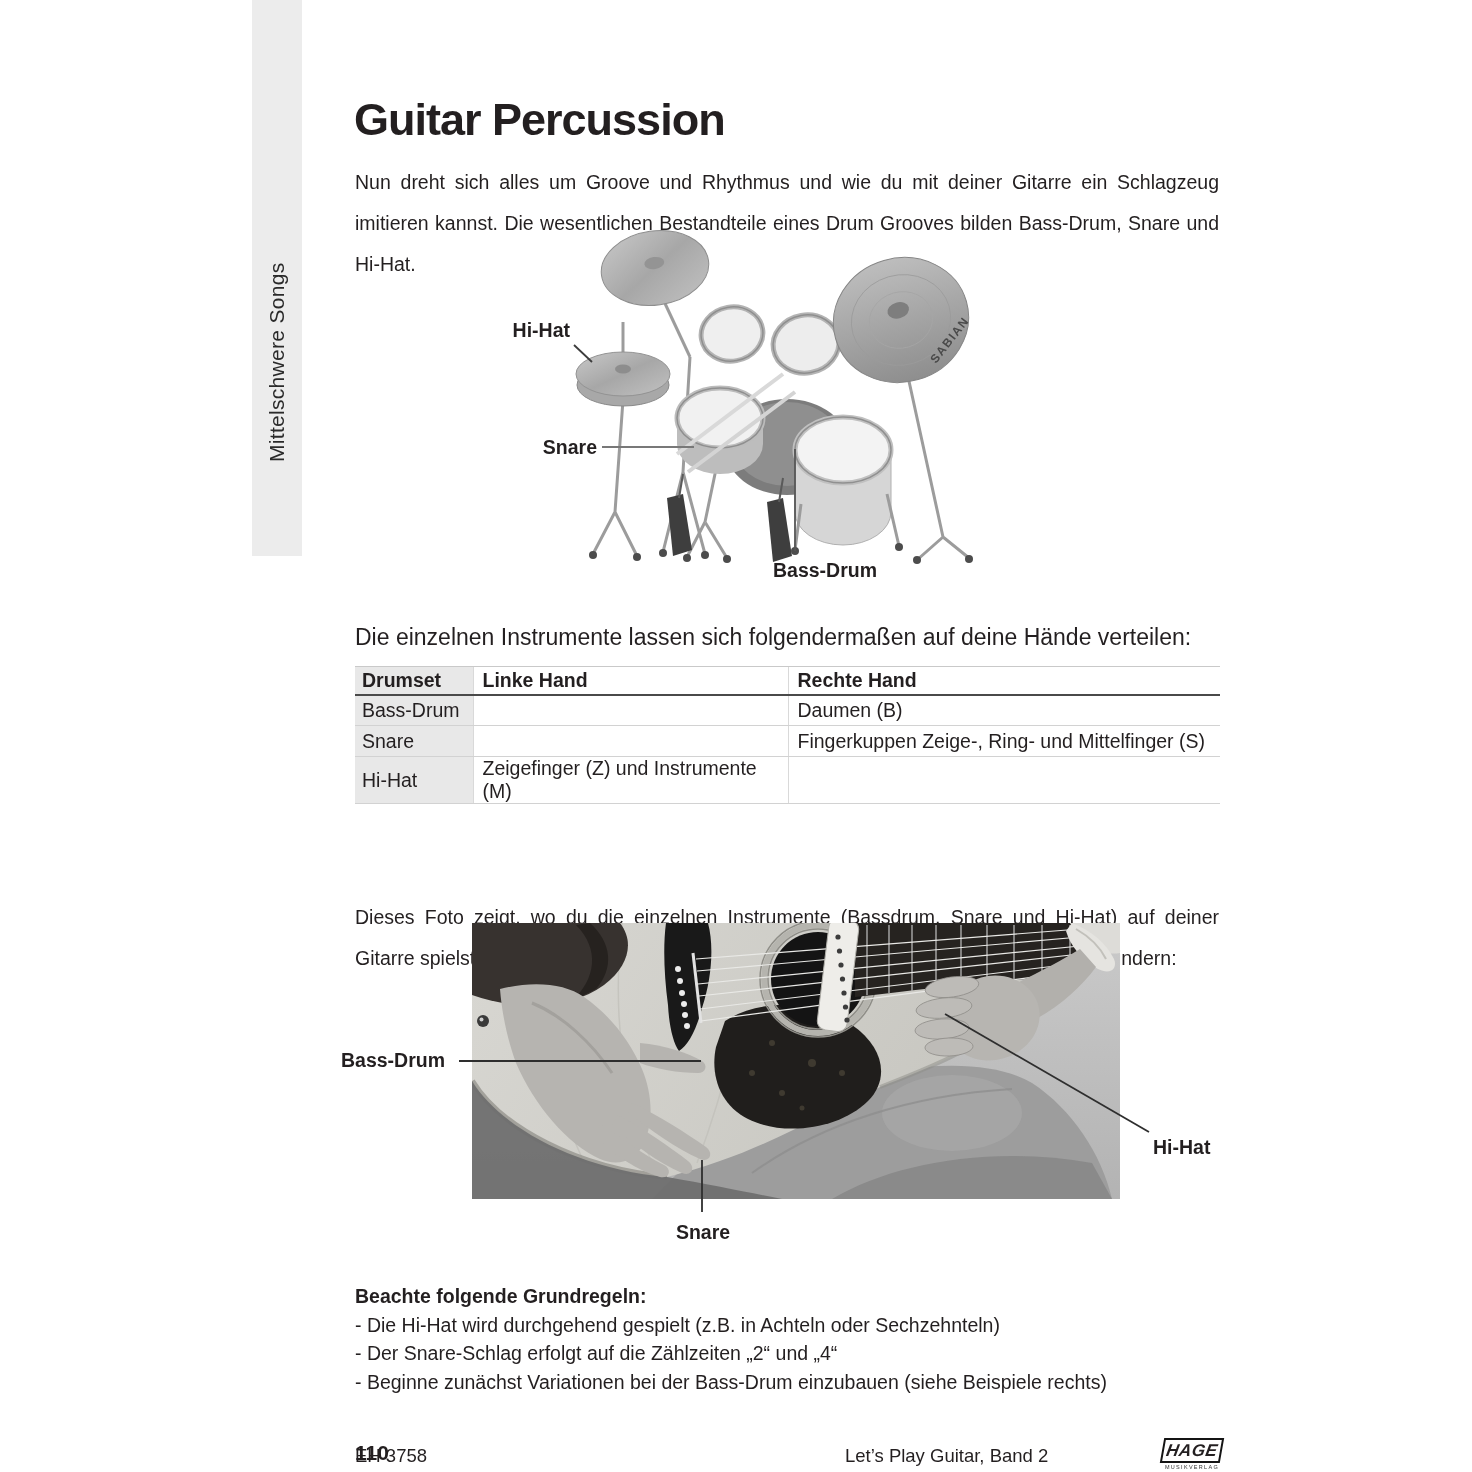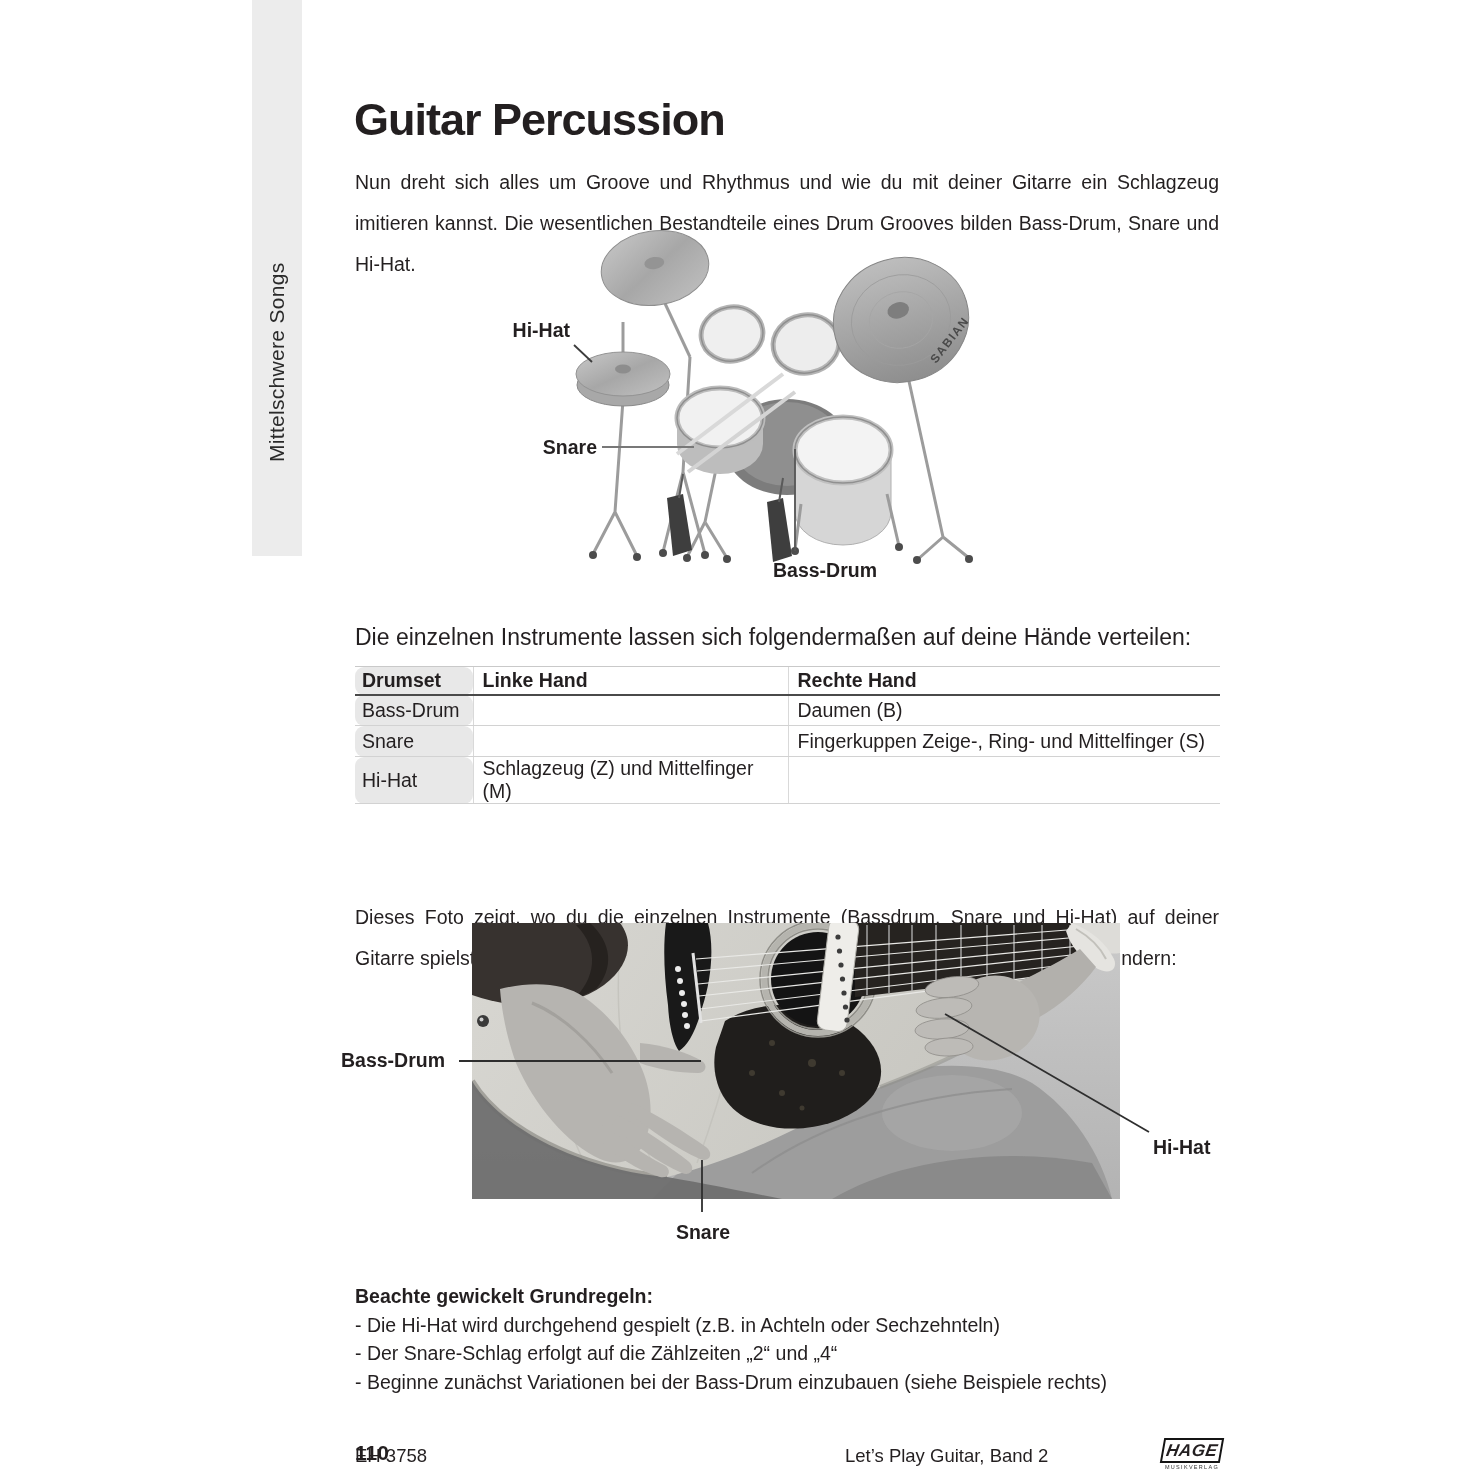--- a/index.html
+++ b/index.html
@@ -11,21 +11,21 @@
         display:flex;align-items:center;justify-content:center;
         font-size:21px;color:#2a2a2a;letter-spacing:.3px;}
   .page-title{position:absolute;left:354px;top:64px;font-size:45px;font-weight:700;letter-spacing:-1px;}
   .para{position:absolute;left:355px;width:864px;font-size:19.5px;line-height:41px;text-align:justify;}
   .intro{top:142px;}
   .hands-text{position:absolute;left:355px;top:624px;font-size:23px;}
   .photo-text{top:859px;margin-top:38px;}
 
   table.drums{position:absolute;left:355px;top:666px;width:865px;border-collapse:collapse;
         table-layout:fixed;font-size:19.5px;}
-  table.drums th,table.drums td{box-sizing:border-box;padding:0 8px;text-align:left;font-weight:normal;vertical-align:middle;border-radius:9px;}
+  table.drums th,table.drums td{box-sizing:border-box;padding:0 8px;text-align:left;font-weight:normal;vertical-align:middle;}
   table.drums thead th{font-weight:700;height:28px;border-top:1px solid #c9c9c9;border-bottom:2px solid #4a4a4a;}
   table.drums tbody td{height:31px;border-bottom:1px solid #d2d2d2;}
   table.drums .c1{background:#e8e8e8;padding-left:7px;}
   table.drums .c2,table.drums .c3{border-left:1px solid #d9d9d9;padding-left:9px;}
 
   .fig-label{position:absolute;font-size:19.5px;font-weight:700;white-space:nowrap;}
   svg.fig{position:absolute;}
   #lines-overlay{position:absolute;left:0;top:0;width:1472px;height:1472px;pointer-events:none;z-index:6;}
 
   .rules{position:absolute;left:355px;top:1282px;font-size:19.5px;line-height:28.5px;}
@@ -163,21 +163,21 @@
         <td class="c2"></td>
         <td class="c3">Daumen (B)</td>
       </tr>
       <tr>
         <td class="c1">Snare</td>
         <td class="c2"></td>
         <td class="c3">Fingerkuppen Zeige-, Ring- und Mittelfinger (S)</td>
       </tr>
       <tr>
         <td class="c1">Hi-Hat</td>
-        <td class="c2">Schlagzeug (Z) und Mittelfinger (M)</td>
+        <td class="c2">Zeigefinger (Z) und Instrumente (M)</td>
         <td class="c3"></td>
       </tr>
     </tbody>
   </table>
 
   <p class="para photo-text">Dieses Foto zeigt, wo du die einzelnen Instrumente (Bassdrum, Snare und Hi-Hat) auf deiner Gitarre spielst. Um den Gitarrenhals ist ein Tuch gewickelt, um Nebengeräusche zu verhindern:</p>
 
   <svg class="fig" style="left:472px;top:923px;" width="648" height="276" viewBox="0 0 648 276">
     <defs>
       <linearGradient id="bgwall" x1="0" y1="0" x2="0" y2="1">
@@ -313,21 +313,21 @@
   <svg id="lines-overlay" viewBox="0 0 1472 1472">
     <line x1="574" y1="345" x2="592" y2="362" stroke="#3c3c3c" stroke-width="1.8"></line>
     <line x1="602" y1="447" x2="694" y2="447" stroke="#787878" stroke-width="1.8"></line>
     <line x1="795" y1="449" x2="795" y2="551" stroke="#555555" stroke-width="1.8"></line>
     <line x1="459" y1="1061" x2="701" y2="1061" stroke="#2e2e2e" stroke-width="1.8"></line>
     <line x1="945" y1="1014" x2="1149" y2="1132" stroke="#2e2e2e" stroke-width="1.8"></line>
     <line x1="702" y1="1160" x2="702" y2="1212" stroke="#2e2e2e" stroke-width="1.8"></line>
   </svg>
 
   <div class="rules">
-    <div class="rules-heading">Beachte gewickelt Grundregeln:</div>
+    <div class="rules-heading">Beachte folgende Grundregeln:</div>
     <div>- Die Hi-Hat wird durchgehend gespielt (z.B. in Achteln oder Sechzehnteln)</div>
     <div>- Der Snare-Schlag erfolgt auf die Zählzeiten „2“ und „4“</div>
     <div>- Beginne zunächst Variationen bei der Bass-Drum einzubauen (siehe Beispiele rechts)</div>
   </div>
 
   <div class="footer-page">110</div>
   <div class="footer-catalog">EH 3758</div>
   <div class="footer-book">Let’s Play Guitar, Band 2</div>
   <div class="hage-box">
     <span>HAGE</span>

